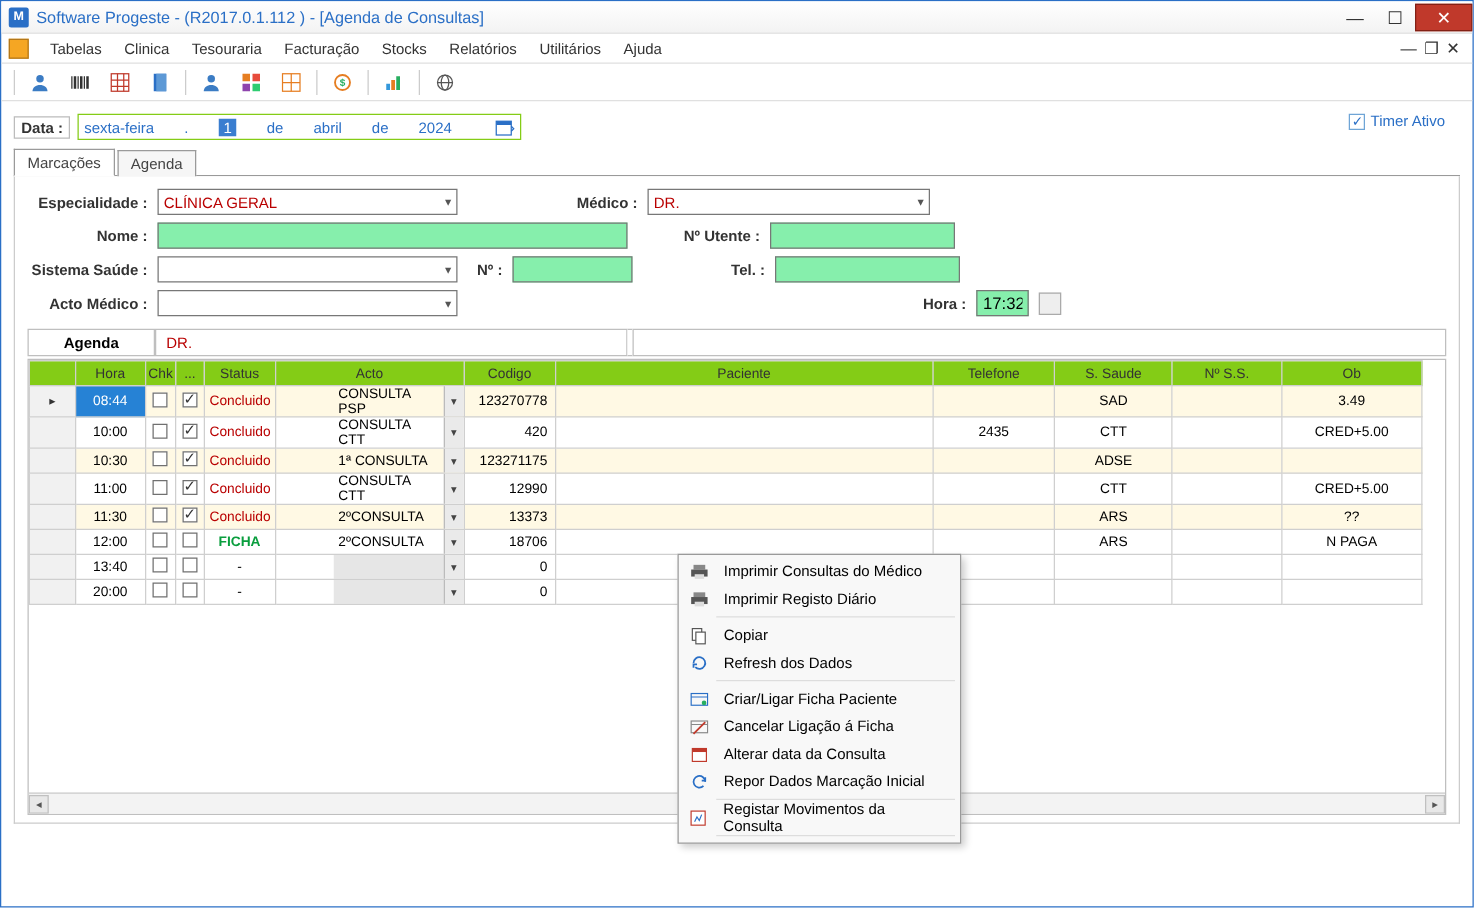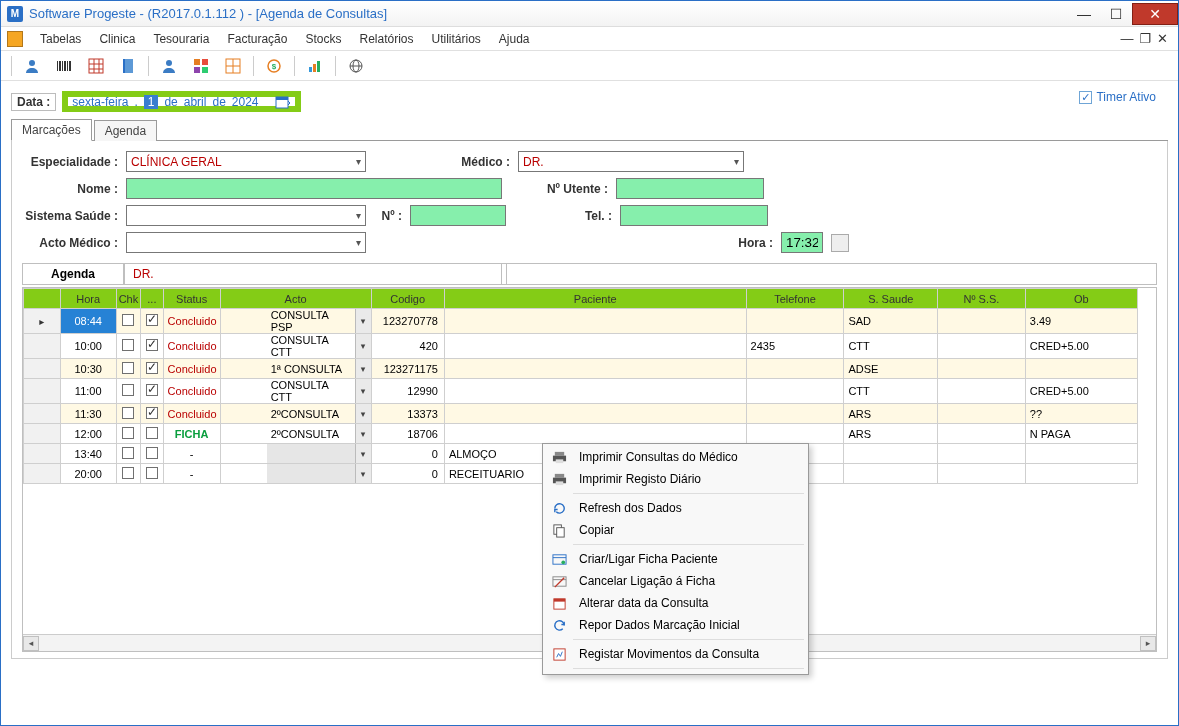--- a/index.html
+++ b/index.html
@@ -23,21 +23,21 @@
   .toolbar { height: 30px; display: flex; align-items: center; padding: 0 6px; gap: 0; border-bottom: 1px solid #e0e0e0; }
   .toolbar .tbtn { width: 28px; height: 24px; display: flex; align-items: center; justify-content: center; margin: 0 2px; }
   .toolbar .sep { width: 1px; height: 20px; background: #ccc; margin: 0 4px; }
   .tbtn svg { width: 16px; height: 16px; }
 
   
   .workspace { padding: 10px; position: relative; }
 
   .data-row { display: flex; align-items: center; gap: 6px; }
   .data-label { color: #333; font-weight: bold; padding: 1px 5px; }
-  .date-field { border: 6px solid #84cc16; background: #fff; height: 21px; display: flex; align-items: center; padding: 0 4px; gap: 6px; }
+  .date-field { border: 1px solid #84cc16; background: #fff; height: 21px; display: flex; align-items: center; padding: 0 4px; gap: 24px; }
   .date-field .dow { color: #2a6fc6; }
   .date-field .day { background: #3a7ed0; color: #fff; padding: 0 4px; }
   .date-field .month, .date-field .de, .date-field .year { color: #2a6fc6; }
   .date-field .cal-icon { margin-left: 10px; width: 16px; height: 16px; color: #2a6fc6; display: inline-block; }
 
   .timer-ativo { position: absolute; right: 12px; top: -1px; display: flex; align-items: center; gap: 4px; color: #2a6fc6; }
   .chk { width: 13px; height: 13px; border: 1px solid #6fa5d6; display: inline-flex; align-items: center; justify-content: center; background: #fff; color: #2a6fc6; font-size: 11px; }
 
   
   .tabs { margin-top: 6px; display: flex; align-items: flex-end; border-bottom: 1px solid #9a9a9a; }
@@ -60,21 +60,21 @@
   .subtitle-bar .medico-name { flex: 0 0 378px; color: #b90000; }
   .subtitle-bar .blank1 { width: 4px; padding:0; border-left:none; border-right:none; }
   .subtitle-bar .blank2 { flex: 1; }
 
   
   .grid-wrapper { border: 1px solid #bfbfbf; margin-top: 2px; overflow: hidden; }
   table.grid { border-collapse: collapse; width: 1115px; table-layout: fixed; }
   table.grid th, table.grid td { border: 1px solid #cfcfcf; height: 20px; font-size: 11px; }
   table.grid th { background: #84cc16; font-weight: normal; color: #333; text-align: center; }
   table.grid td { padding: 0 4px; text-align: center; }
-  table.grid td.left { text-align: left; }
+  table.grid td.left { text-align: center; }
   table.grid td.right { text-align: right; padding-right: 6px; }
   col.c-ind { width: 36px; }
   col.c-hora { width: 55px; }
   col.c-chk { width: 24px; }
   col.c-dots { width: 22px; }
   col.c-status { width: 56px; }
   col.c-acto { width: 148px; }
   col.c-codigo { width: 72px; }
   col.c-paciente { width: 296px; }
   col.c-tel { width: 96px; }
@@ -95,21 +95,21 @@
   .acto-cell { display: flex; align-items: center; justify-content: space-between; height: 100%; margin-left: 46px; }
   .acto-cell .caret-btn { width: 16px; height: 100%; border-left: 1px solid #bbb; background: #eaeaea; display: flex; align-items: center; justify-content: center; font-size: 9px; color: #444; }
   .acto-cell.disabled { background: #e6e6e6; }
 
   .grid-space { height: 150px; }
   .hscroll { height: 17px; background: #f3f3f3; border-top: 1px solid #ccc; display: flex; align-items: center; }
   .hscroll .arrow { width: 16px; height: 15px; background: #e8e8e8; border:1px solid #c0c0c0; display:flex; align-items:center; justify-content:center; font-size:9px; color:#555;}
   .hscroll .track { flex: 1; height: 15px; }
 
   
-  .ctxmenu { position: absolute; left: 541px; top: 362px; width: 267px; background: #f8f8f8; border: 1px solid #9a9a9a; box-shadow: 3px 3px 6px rgba(0,0,0,0.2); padding: 2px; z-index: 100; }
+  .ctxmenu { position: absolute; left: 541px; top: 362px; width: 227px; background: #f8f8f8; border: 1px solid #9a9a9a; box-shadow: 3px 3px 6px rgba(0,0,0,0.2); padding: 2px; z-index: 100; }
   .ctxmenu .row { display: flex; align-items: center; height: 22px; padding: 0 10px 0 4px; gap: 10px; }
   .ctxmenu .icon-slot { width: 20px; height: 16px; display: flex; align-items: center; justify-content: center; }
   .ctxmenu .sep-row { height: 1px; background: #ddd; margin: 3px 2px 3px 28px; }
   .icon-slot svg { width: 15px; height: 15px; }
 
 </style>
 </head>
 <body>
 
 <div class="titlebar">
@@ -515,34 +515,34 @@
             <rect x="1" y="6" width="14" height="6" fill="#555"></rect>
             <rect x="4" y="10" width="8" height="4" fill="#ddd"></rect>
           </svg>
         </span>
         <span>Imprimir Registo Diário</span>
       </div>
       <div class="sep-row"></div>
       <div class="row">
         <span class="icon-slot">
           <svg viewBox="0 0 16 16">
+            <rect x="2" y="2" width="8" height="10" fill="#fff" stroke="#555"></rect>
+            <rect x="5" y="5" width="8" height="10" fill="#fff" stroke="#555"></rect>
+          </svg>
+        </span>
+        <span>Copiar</span>
+      </div>
+      <div class="row">
+        <span class="icon-slot">
+          <svg viewBox="0 0 16 16">
             <path d="M3 8a5 5 0 1 1 1.5 3.5" fill="none" stroke="#2a6fc6" stroke-width="1.5"></path>
             <path d="M3 12v-3h3" fill="none" stroke="#2a6fc6" stroke-width="1.5"></path>
           </svg>
         </span>
         <span>Refresh dos Dados</span>
-      </div>
-      <div class="row">
-        <span class="icon-slot">
-          <svg viewBox="0 0 16 16">
-            <rect x="2" y="2" width="8" height="10" fill="#fff" stroke="#555"></rect>
-            <rect x="5" y="5" width="8" height="10" fill="#fff" stroke="#555"></rect>
-          </svg>
-        </span>
-        <span>Copiar</span>
       </div>
       <div class="sep-row"></div>
       <div class="row">
         <span class="icon-slot">
           <svg viewBox="0 0 16 16">
             <rect x="1" y="3" width="14" height="10" fill="none" stroke="#2a6fc6"></rect>
             <line x1="1" y1="6" x2="15" y2="6" stroke="#2a6fc6"></line>
             <circle cx="12" cy="11" r="2" fill="#27ae60"></circle>
           </svg>
         </span>

